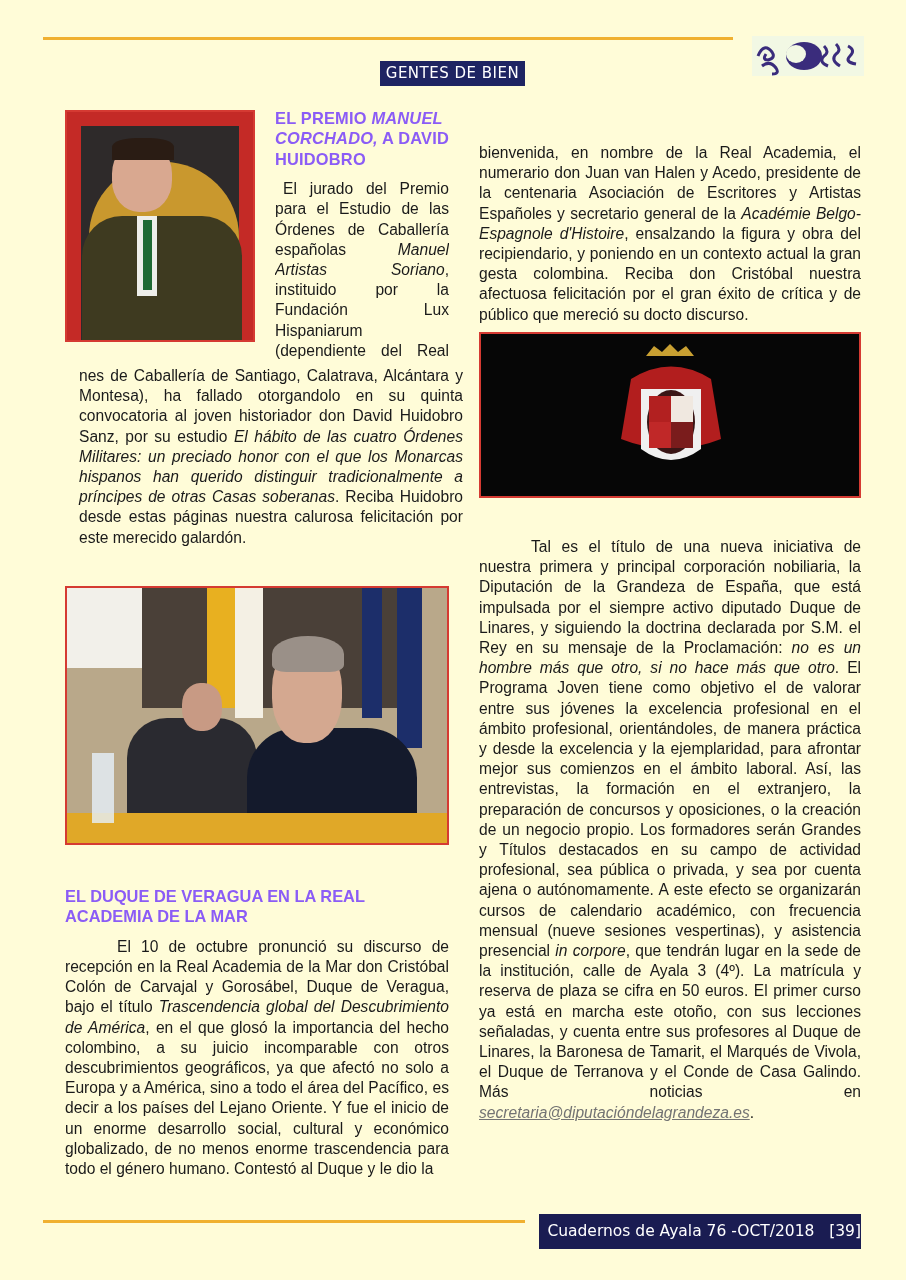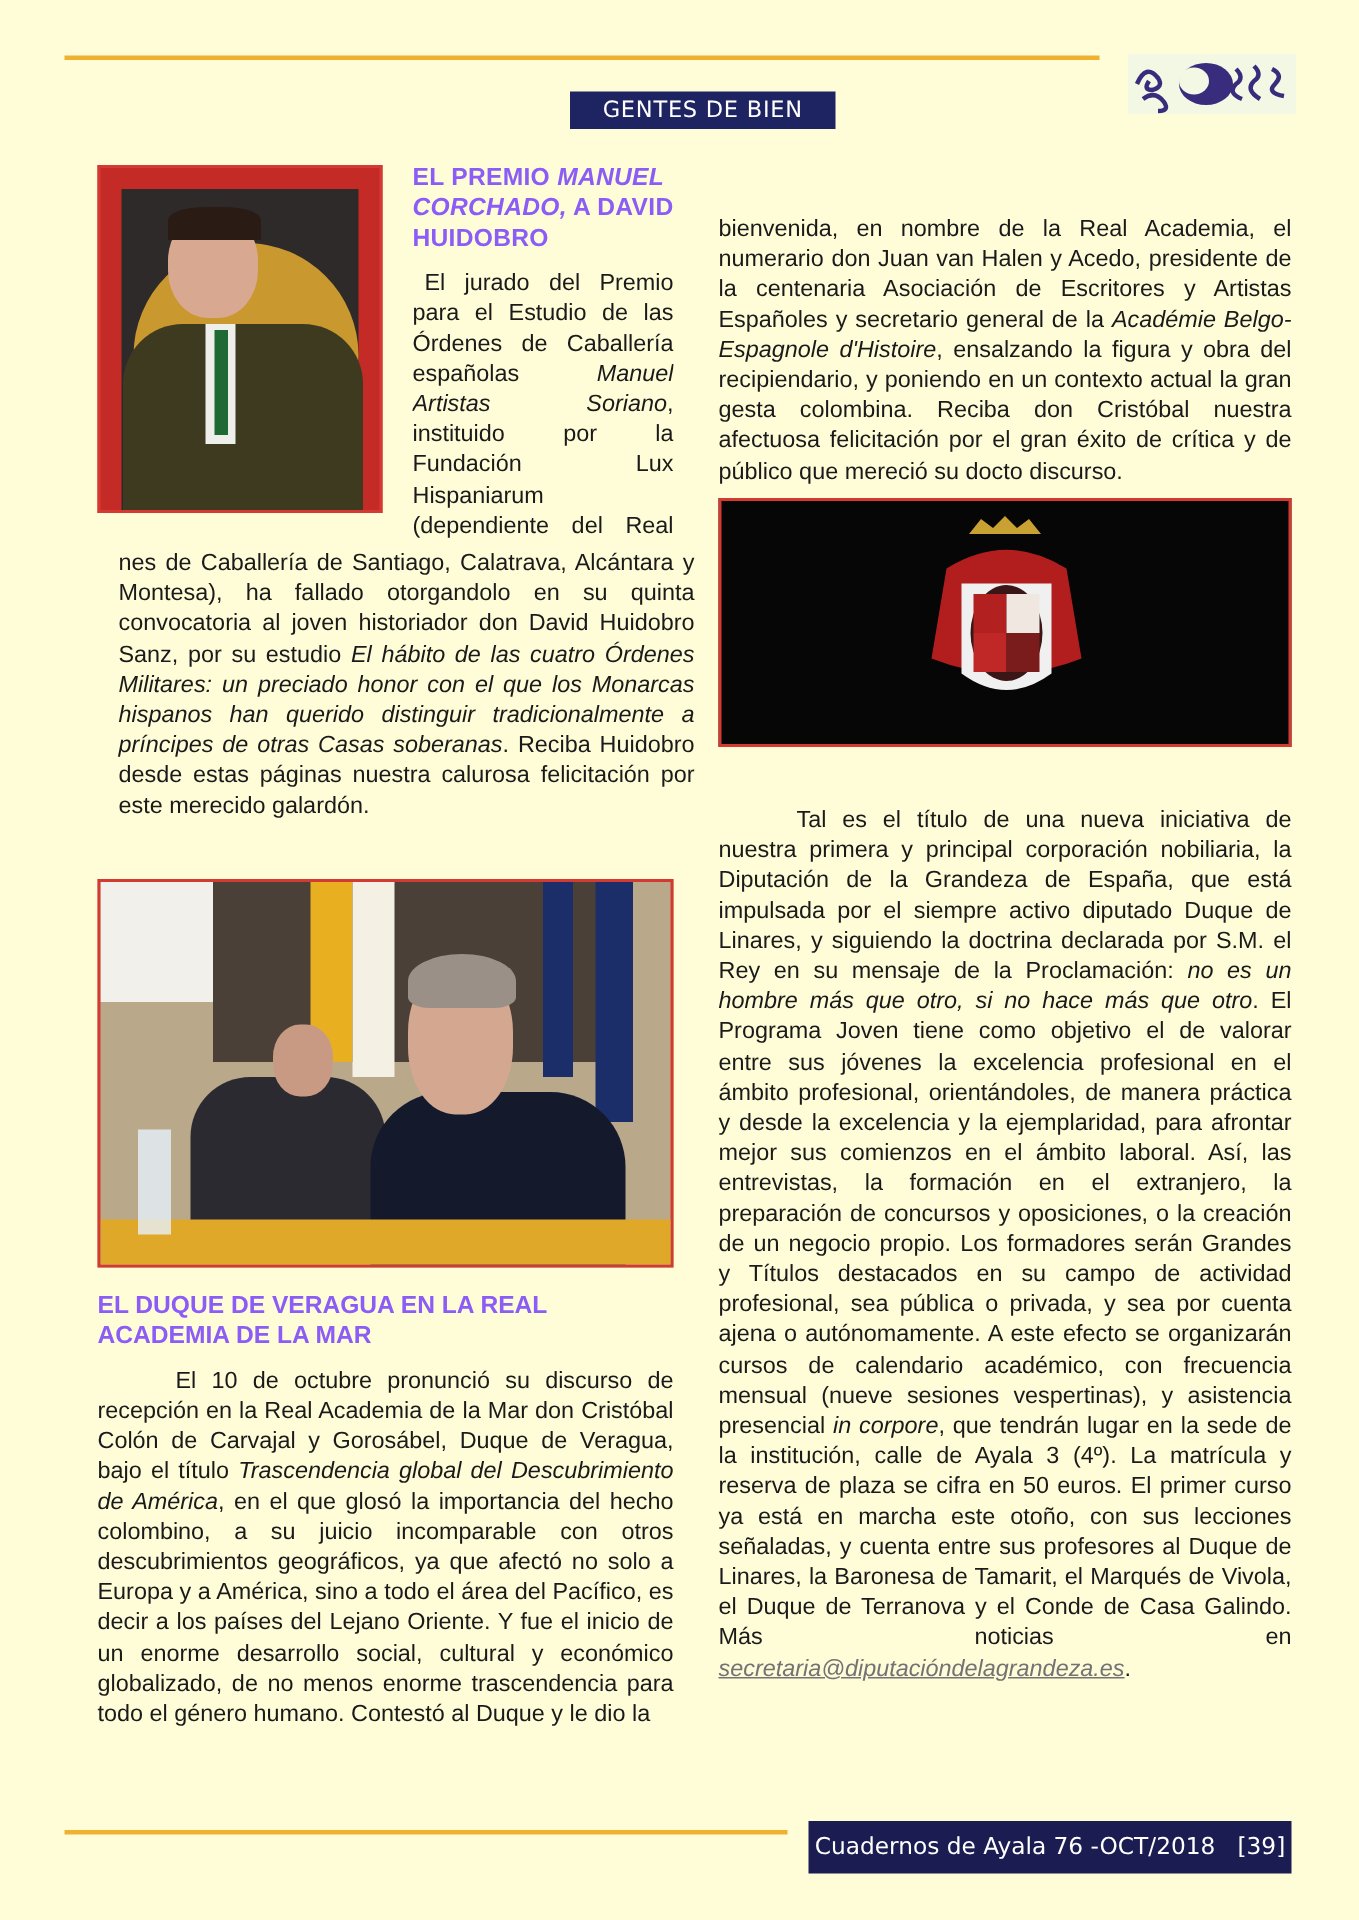--- a/index.html
+++ b/index.html
@@ -3,29 +3,29 @@
 <meta charset="utf-8">
 <style>
   html, body { margin: 0; padding: 0; }
   body {
     width: 906px; height: 1280px; background: #fffcd8;
     position: relative; overflow: hidden;
     font-family: "Liberation Sans", sans-serif; color: #1a1a1a;
   }
   .rule { position: absolute; height: 3px; background: #f0b030; }
   .section-tag {
-    position: absolute; left: 380px; top: 61px; width: 177px; height: 25px;
+    position: absolute; left: 380px; top: 61px; width: 145px; height: 25px;
     background: #1e2462; color: #fff; font-family: "DejaVu Sans", sans-serif;
     font-size: 15px; text-align: center; line-height: 25px; letter-spacing: 0.5px;
   }
   .logo { position: absolute; left: 752px; top: 36px; width: 112px; height: 40px; background: #f2f8e4; }
   .footer-tag {
     position: absolute; left: 539px; top: 1214px; width: 322px; height: 35px;
     background: #1a1c52; color: #fff; font-family: "DejaVu Sans", sans-serif;
-    font-size: 15.5px; line-height: 35px; text-align: center;
+    font-size: 15.5px; line-height: 35px; text-align: right;
   }
   .col { position: absolute; font-size: 15.6px; line-height: 20.2px; text-align: justify; }
   .col p { margin: 0; }
   .heading { font-weight: bold; color: #8b5cf6; font-size: 16.4px; line-height: 20.4px; margin: 0; text-align: left; }
   .heading i { font-style: italic; }
   .indent { text-indent: 52px; }
   .photo { position: absolute; border: 2px solid #d53a32; box-sizing: border-box; overflow: hidden; }
   em { font-style: italic; }
   a.mail { color: #737373; text-decoration: underline; font-style: italic; }
 </style>
@@ -75,21 +75,21 @@
   <div style="position:absolute; left:330px; top:0; width:25px; height:160px; background:#1c2e6a;"></div>
   <div style="position:absolute; left:60px; top:130px; width:130px; height:110px; border-radius:40px 40px 0 0; background:#2a2a30;"></div>
   <div style="position:absolute; left:115px; top:95px; width:40px; height:48px; border-radius:45%; background:#c89a84;"></div>
   <div style="position:absolute; left:180px; top:140px; width:170px; height:120px; border-radius:50px 50px 0 0; background:#141a2c;"></div>
   <div style="position:absolute; left:205px; top:55px; width:70px; height:100px; border-radius:45%; background:#d4a890;"></div>
   <div style="position:absolute; left:205px; top:48px; width:72px; height:36px; border-radius:50% 50% 20% 20%; background:#9a9088;"></div>
   <div style="position:absolute; left:0; top:225px; width:384px; height:34px; background:#e0a828;"></div>
   <div style="position:absolute; left:25px; top:165px; width:22px; height:70px; background:rgba(230,240,250,0.8);"></div>
 </div>
 
-<div class="col" style="left:65px; top:860px; width:384px;">
+<div class="col" style="left:65px; top:886px; width:384px;">
   <p class="heading">EL DUQUE DE VERAGUA EN LA REAL ACADEMIA DE LA MAR</p>
   <p class="indent" style="margin-top:10px;"><span>El 10 de octubre pronunció su discurso de recepción en la Real Academia de la Mar don Cristóbal Colón de Carvajal y Gorosábel, Duque de Veragua, bajo el título </span><em>Trascendencia global del Descubrimiento de América</em><span>, en el que glosó la importancia del hecho colombino, a su juicio incomparable con otros descubrimientos geográficos, ya que afectó no solo a Europa y a América, sino a todo el área del Pacífico, es decir a los países del Lejano Oriente. Y fue el inicio de un enorme desarrollo social, cultural y económico globalizado, de no menos enorme trascendencia para todo el género humano. Contestó al Duque y le dio la</span></p>
 </div>
 
 <div class="col" style="left:479px; top:107px; width:382px;margin-top:36px;">
   <p><span>bienvenida, en nombre de la Real Academia, el numerario don Juan van Halen y Acedo, presidente de la centenaria Asociación de Escritores y Artistas Españoles y secretario general de la </span><em>Académie Belgo-Espagnole d'Histoire</em><span>, ensalzando la figura y obra del recipiendario, y poniendo en un contexto actual la gran gesta colombina. Reciba don Cristóbal nuestra afectuosa felicitación por el gran éxito de crítica y de público que mereció su docto discurso.</span></p>
 </div>
 
 <div class="photo" style="left:479px; top:332px; width:382px; height:166px; background:#060606;">
   <svg width="382" height="166" viewBox="0 0 382 166">

